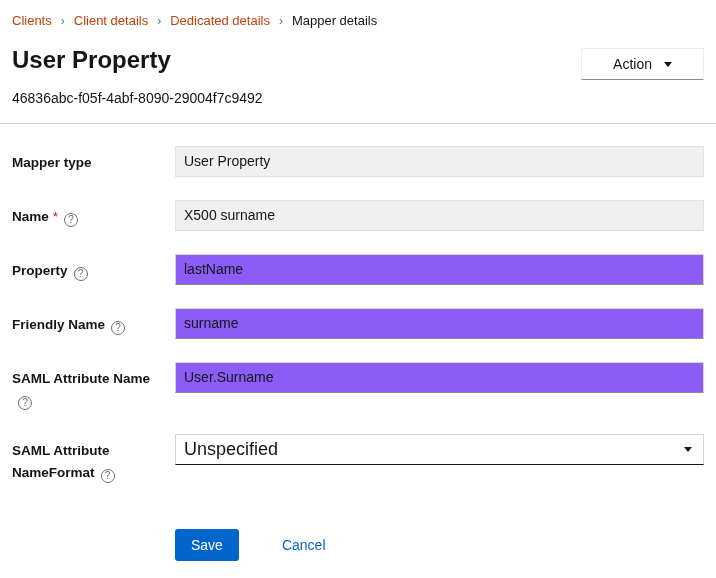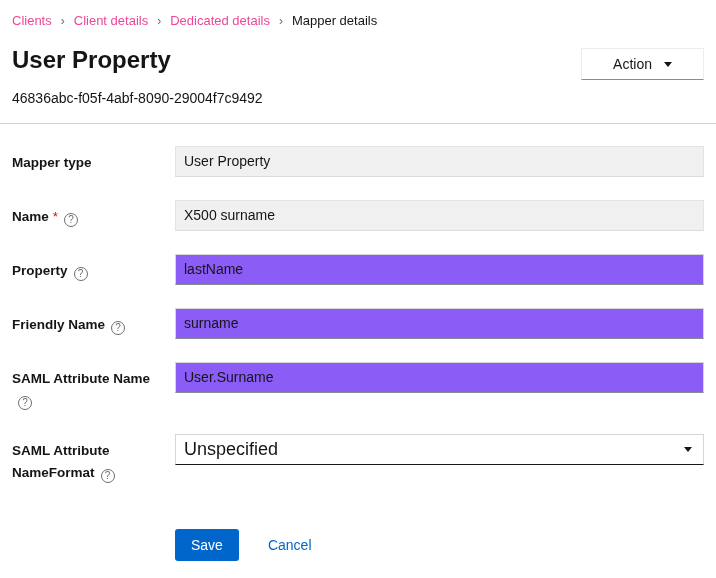--- a/index.html
+++ b/index.html
@@ -19,21 +19,21 @@
 
   
   .breadcrumb {
     display: flex;
     align-items: center;
     gap: 9px;
     font-size: 13px;
     line-height: 1;
   }
   .breadcrumb a {
-    color: #ec4899;
+    color: #c2410c;
     text-decoration: none;
     cursor: pointer;
   }
   .breadcrumb .sep {
     color: #6a6e73;
     font-size: 12px;
     position: relative;
     top: 0px;
   }
   .breadcrumb .current { color: #151515; }
@@ -155,21 +155,21 @@
     background: #ffffff;
     border: 1px solid #d6d6d6;
     border-bottom-color: #151515;
     cursor: pointer;
   }
 
   
   .actions {
     display: flex;
     align-items: center;
-    gap: 29px;
+    gap: 43px;
     margin-left: 163px;
     margin-top: 46px;
   }
   .save-btn {
     background: #0066cc;
     color: #ffffff;
     border: none;
     border-radius: 3px;
     padding: 8px 16px;
     font-size: 14px;

